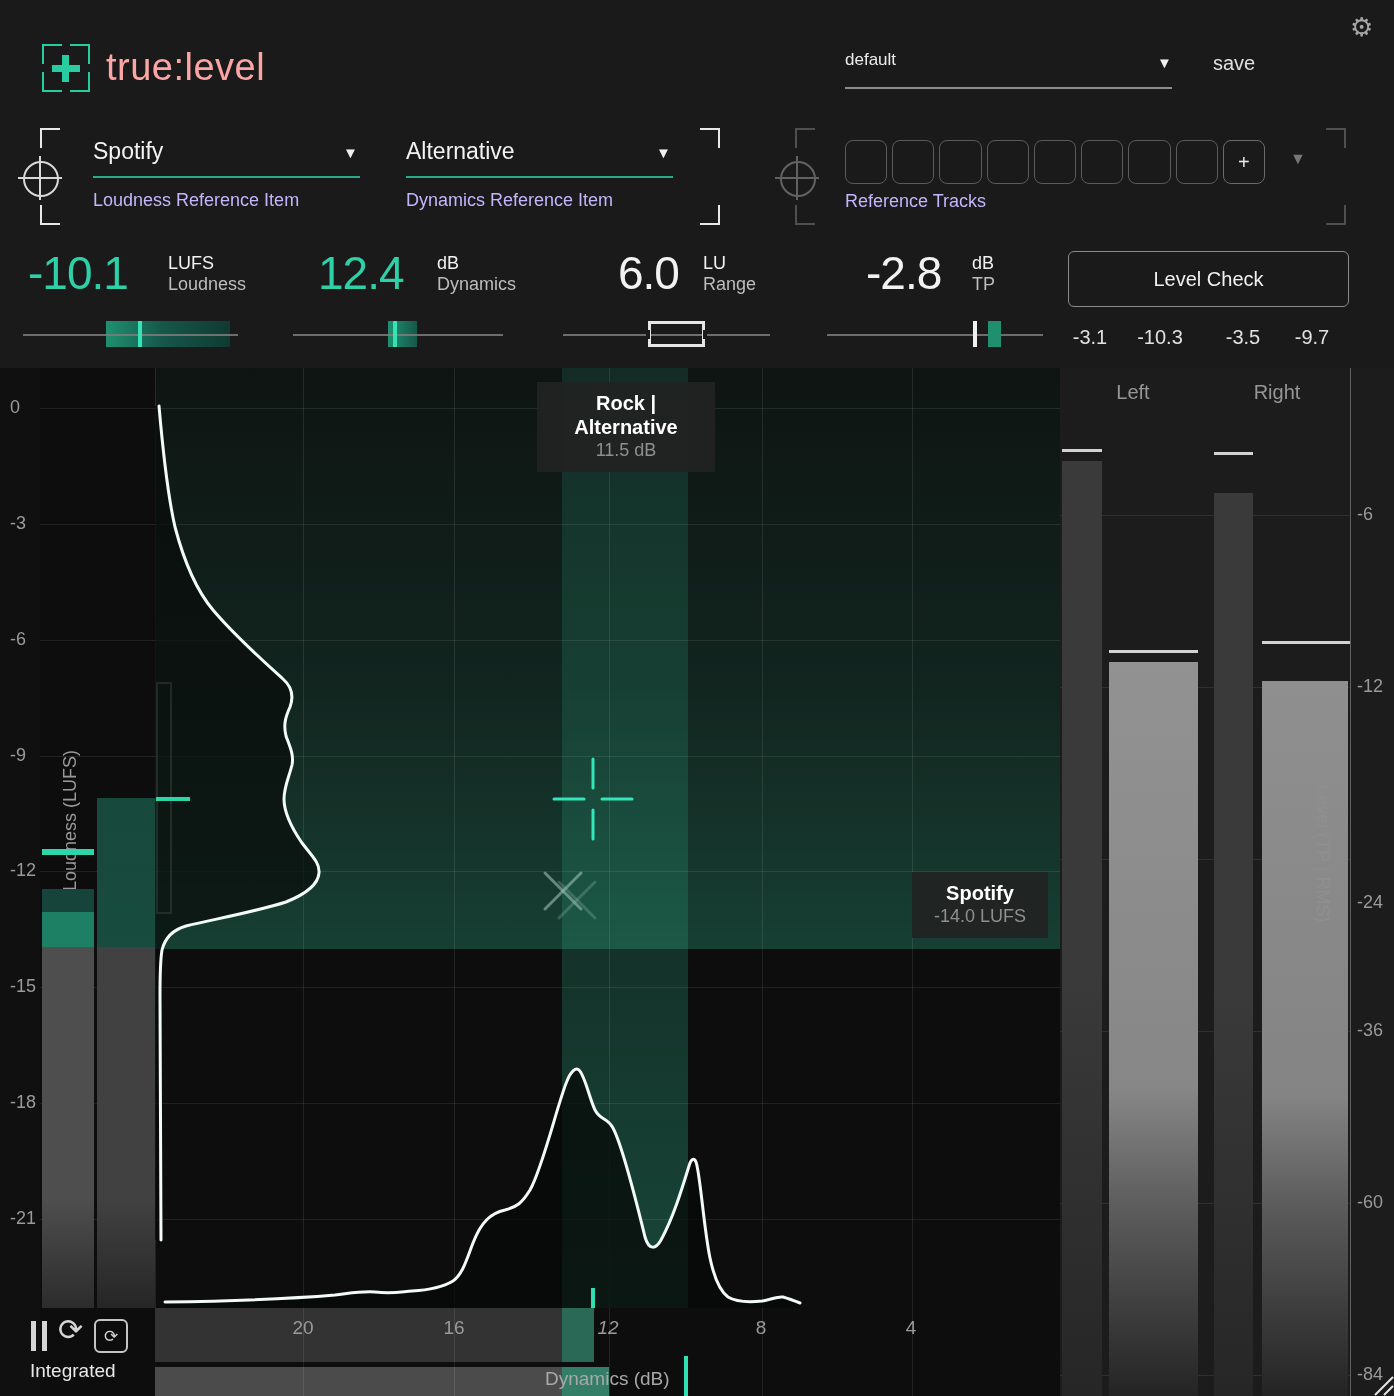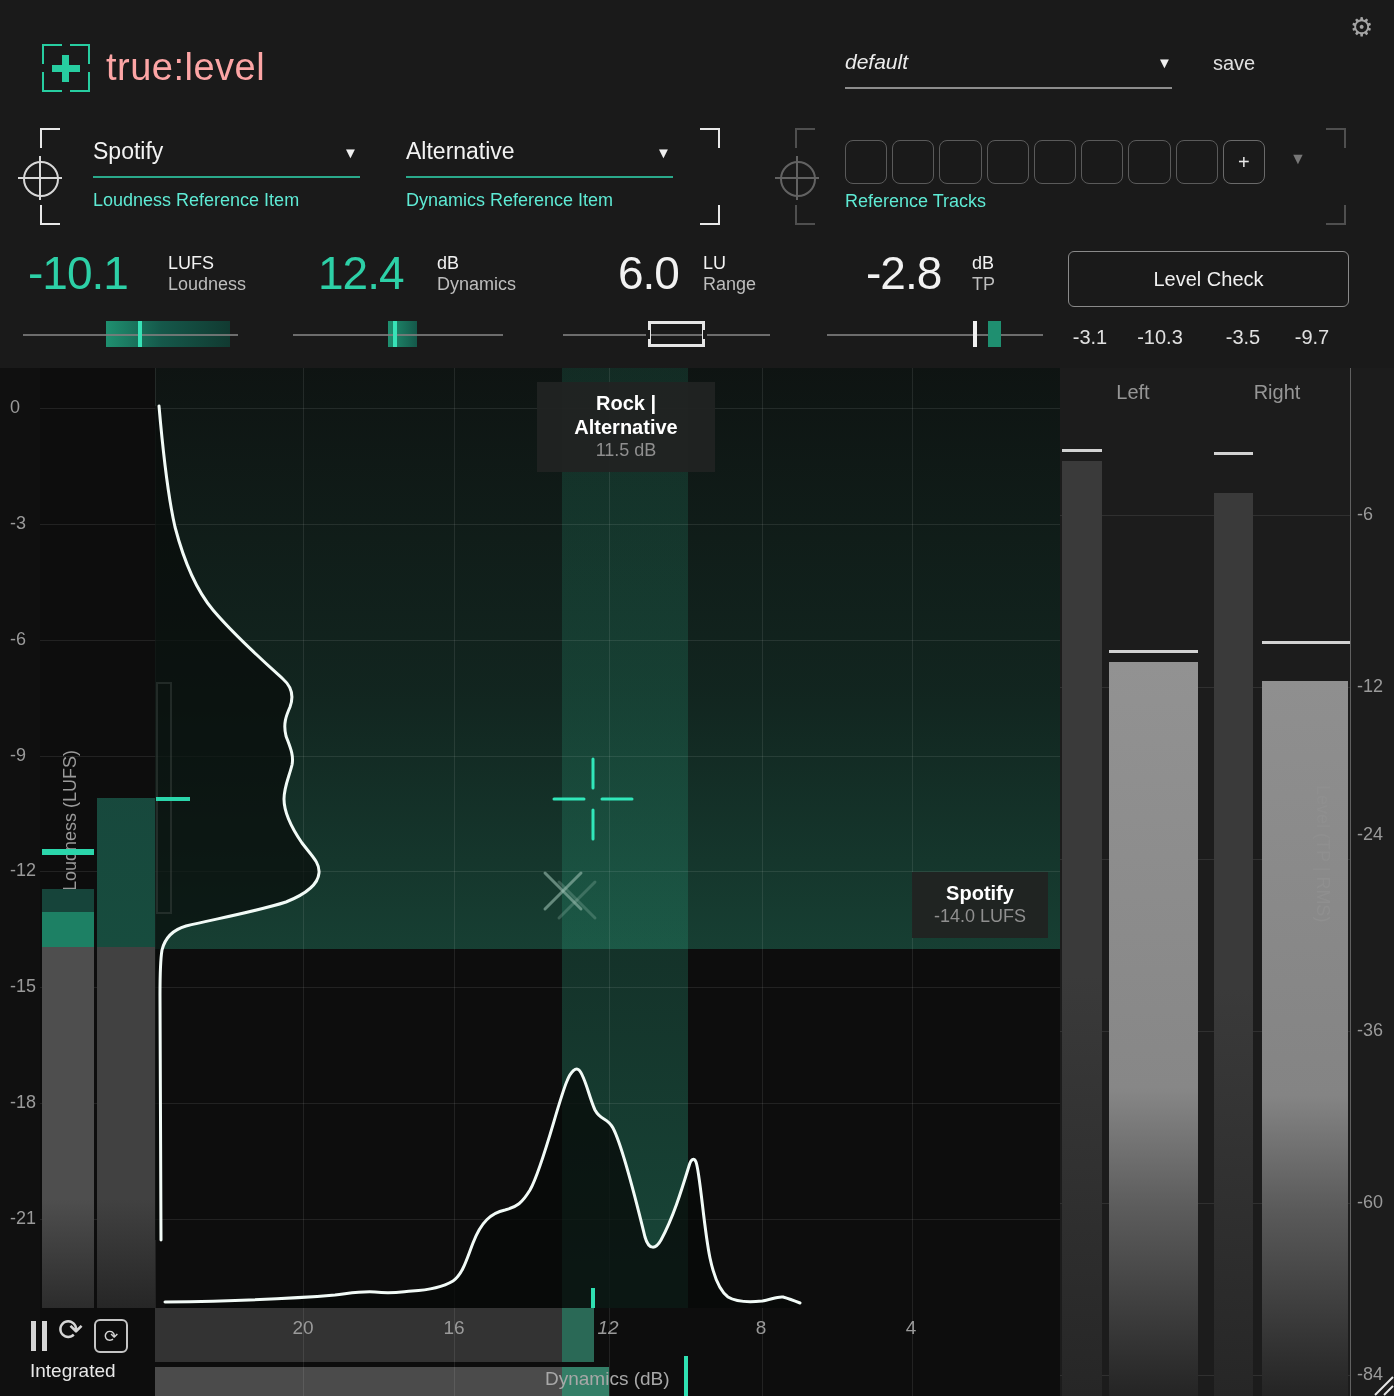--- a/index.html
+++ b/index.html
@@ -3,21 +3,21 @@
 <meta charset="utf-8">
 <style>
   html,body{margin:0;padding:0;background:#000;}
   #app{position:relative;width:1394px;height:1396px;background:#1a1a1a;overflow:hidden;
        font-family:"Liberation Sans",sans-serif;color:#e6e6e6;}
   .abs{position:absolute;}
   .teal{color:#2dd0a7;}
   .caret{color:#f0f0f0;font-size:15px;}
   .underline-teal{height:2px;background:#2aa98b;}
   .ddvalue{font-size:23px;color:#f2f2f2;}
-  .ddlabel{font-size:18px;color:#5eead4;}
+  .ddlabel{font-size:18px;color:#c4b5fd;}
   .metric-value{font-size:46px;letter-spacing:-1px;}
   .metric-unit{font-size:18px;color:#f2f2f2;line-height:20px;}
   .metric-name{font-size:18px;color:#bdbdbd;line-height:20px;}
   .track{height:2px;background:#7d7d7d;opacity:.85;}
   .corner{position:absolute;width:18px;height:18px;}
   .c-tl{border-left:2px solid;border-top:2px solid;}
   .c-bl{border-left:2px solid;border-bottom:2px solid;}
   .c-tr{border-right:2px solid;border-top:2px solid;}
   .c-br{border-right:2px solid;border-bottom:2px solid;}
   .bright{border-color:#e8e8e8;}
@@ -47,21 +47,21 @@
     <div class="corner c-tl abs" style="left:0;top:0;border-color:#27cda0;"></div>
     <div class="corner c-tr abs" style="right:0;top:0;border-color:#27cda0;"></div>
     <div class="corner c-bl abs" style="left:0;bottom:0;border-color:#27cda0;"></div>
     <div class="corner c-br abs" style="right:0;bottom:0;border-color:#27cda0;"></div>
     <div class="abs" style="left:10px;top:21px;width:28px;height:7px;background:#27cda0;"></div>
     <div class="abs" style="left:20px;top:11px;width:7px;height:27px;background:#27cda0;"></div>
   </div>
   <div class="abs" style="left:106px;top:46px;font-size:38px;color:#fca5a5;letter-spacing:0.5px;">true:level</div>
 
   <div class="abs" style="left:845px;top:48px;width:327px;height:42px;cursor:pointer;">
-    <span class="abs" style="left:0;top:2px;font-size:21px;color:#ececec;font-style:italic;">default</span>
+    <span class="abs" style="left:0;top:2px;font-size:17px;color:#ececec;">default</span>
     <span class="abs caret" style="left:312px;top:6px;">▼</span>
     <div class="abs" style="left:0;top:39px;width:327px;height:2px;background:#8d8d8d;"></div>
   </div>
   <div class="abs" style="left:1213px;top:52px;font-size:20px;color:#e0e0e0;cursor:pointer;">save</div>
   <div class="abs" style="left:1350px;top:12px;font-size:26px;color:#a5a5a5;cursor:pointer;">⚙</div>
 
   <div class="corner c-tl abs bright" style="left:40px;top:128px;"></div>
   <div class="corner c-bl abs bright" style="left:40px;top:205px;"></div>
   <div class="corner c-tr abs bright" style="left:700px;top:128px;"></div>
   <div class="corner c-br abs bright" style="left:700px;top:205px;"></div>
@@ -275,20 +275,20 @@
   <div class="peakline" style="left:1062px;top:449px;width:40px;"></div>
   <div class="abs" style="left:1109px;top:662px;width:89px;height:734px;background:linear-gradient(180deg,#929292,#878787 58%,#5d5d5d 74%,#242424);"></div>
   <div class="peakline" style="left:1109px;top:650px;width:89px;"></div>
   <div class="abs" style="left:1214px;top:493px;width:39px;height:903px;background:linear-gradient(180deg,#3a3a3a 55%,#262626);"></div>
   <div class="peakline" style="left:1214px;top:452px;width:39px;"></div>
   <div class="abs" style="left:1262px;top:681px;width:86px;height:715px;background:linear-gradient(180deg,#8f8f8f,#848484 58%,#5a5a5a 74%,#242424);"></div>
   <div class="peakline" style="left:1262px;top:641px;width:88px;"></div>
 
   <div class="mtick" style="top:504px;">-6</div>
   <div class="mtick" style="top:676px;">-12</div>
-  <div class="mtick" style="top:824px;">-24</div>
+  <div class="mtick" style="top:892px;">-24</div>
   <div class="mtick" style="top:1020px;">-36</div>
   <div class="mtick" style="top:1192px;">-60</div>
   <div class="mtick" style="top:1364px;">-84</div>
 
   <div class="abs" style="left:1312px;top:785px;height:200px;writing-mode:vertical-rl;font-size:18px;color:#8f8f8f;">Level (TP | RMS)</div>
 
 </div>
 
 </body></html>

